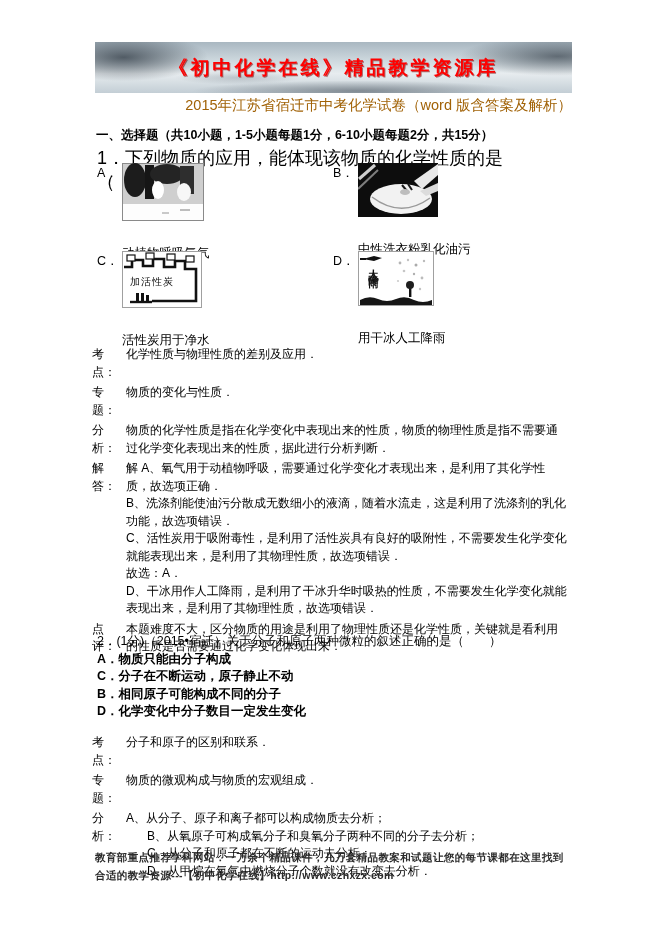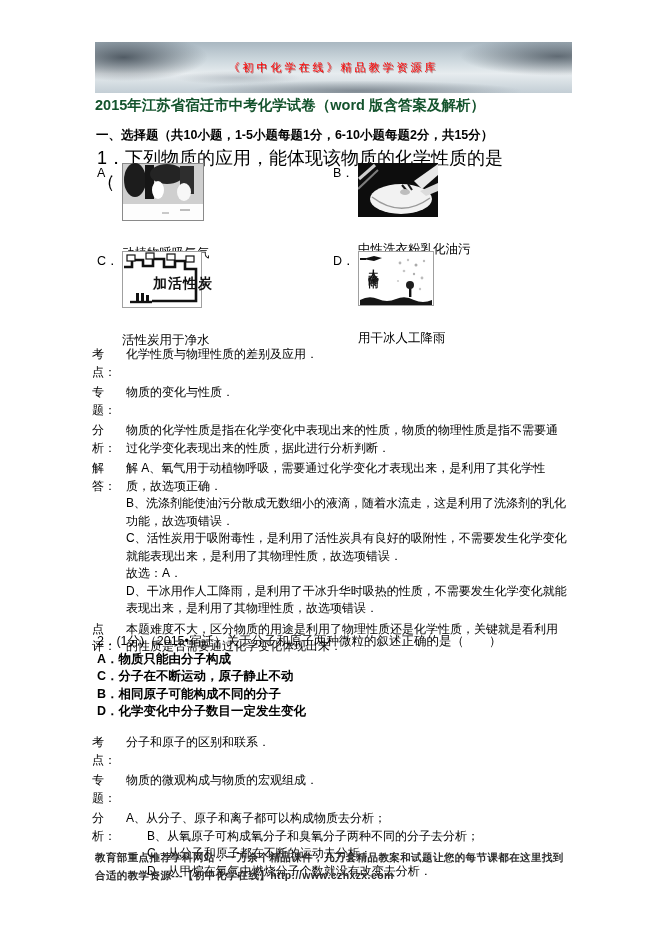--- a/index.html
+++ b/index.html
@@ -8,40 +8,40 @@
 
   
   .banner{position:absolute;left:95px;top:42px;width:477px;height:51px;
     background:
       radial-gradient(ellipse 120px 34px at 6% 30%, rgba(52,62,72,.80), rgba(52,62,72,0) 70%),
       radial-gradient(ellipse 140px 28px at 97% 28%, rgba(58,68,78,.72), rgba(58,68,78,0) 70%),
       radial-gradient(ellipse 220px 14px at 55% 96%, rgba(70,80,90,.55), rgba(70,80,90,0) 75%),
       radial-gradient(ellipse 90px 10px at 30% 70%, rgba(120,130,140,.35), rgba(120,130,140,0) 70%),
       linear-gradient(180deg,#a9b7c1 0%,#ccd7dd 35%,#e7ecef 62%,#c3ced5 100%);
     display:flex;flex-direction:column;align-items:center;justify-content:center;}
-  .banner-title{font-size:11px;font-weight:normal;color:#ff0000;letter-spacing:3px;
+  .banner-title{font-size:19px;font-weight:bold;color:#ff0000;letter-spacing:3px;
     text-shadow:1px 1px 0 rgba(120,0,0,.55);white-space:nowrap;}
   .banner-url{font-size:14px;font-weight:bold;color:#e8402e;margin-top:-1px;letter-spacing:1px;}
 
   
-  .doc-title{position:absolute;left:95px;top:96px;width:477px;text-align:left;
-    font-size:14.5px;font-weight:bold;color:#14532d;white-space:nowrap;}
+  .doc-title{position:absolute;left:95px;top:96px;width:477px;text-align:right;
+    font-size:14.5px;font-weight:normal;color:#a16207;white-space:nowrap;}
   .sec-heading{position:absolute;left:96px;top:127px;width:476px;
     font-size:12.5px;font-weight:bold;}
   .q1-stem{position:absolute;left:97px;top:146px;width:475px;font-size:18px;}
 
   
   .opt-row{position:absolute;left:97px;width:475px;display:flex;}
   .row-ab{top:163px;} .row-cd{top:251px;}
   .opt{width:236px;display:flex;align-items:flex-start;}
   .opt-label{font-size:12.5px;width:25px;flex:none;padding-top:2px;}
   .opt-caption{font-size:12.5px;margin-top:24px;}
   .fig{position:relative;display:block;}
   .fig svg{display:block;}
-  .fig-text-c{position:absolute;left:31px;top:24px;font-size:14px;font-weight:bold;color:#111;
+  .fig-text-c{position:absolute;left:8px;top:24px;font-size:10px;font-weight:normal;color:#111;
     letter-spacing:1px;white-space:nowrap;}
   .fig-text-d{position:absolute;left:9px;top:10px;font-size:10.5px;font-weight:bold;color:#111;
     writing-mode:vertical-rl;text-orientation:upright;letter-spacing:3px;}
 
   
   .qa{position:absolute;left:92px;width:475px;font-size:12px;line-height:17.5px;}
   .qa-row{display:flex;margin-bottom:3px;}
   .qa-label{width:34px;flex:none;}
   .qa-content{flex:1;}
   .qa-content p{margin:0;}

